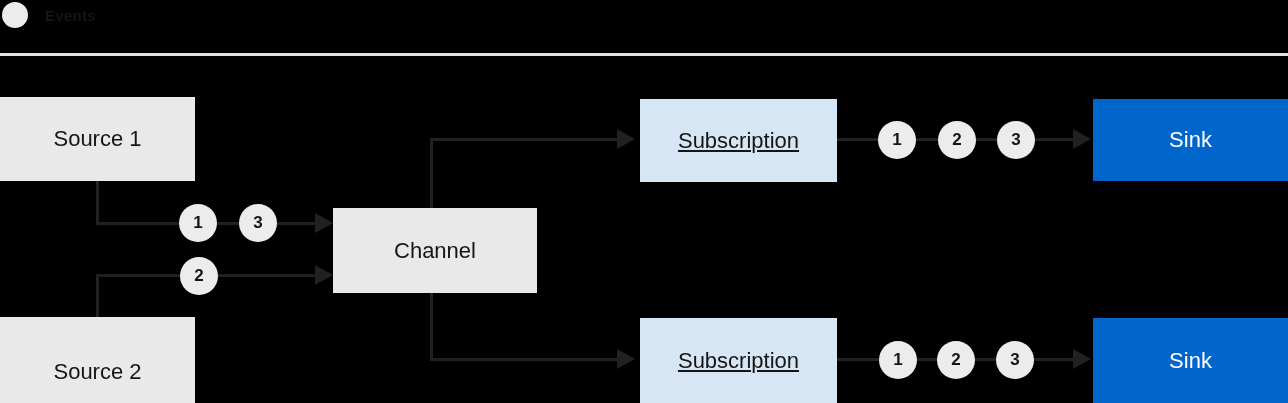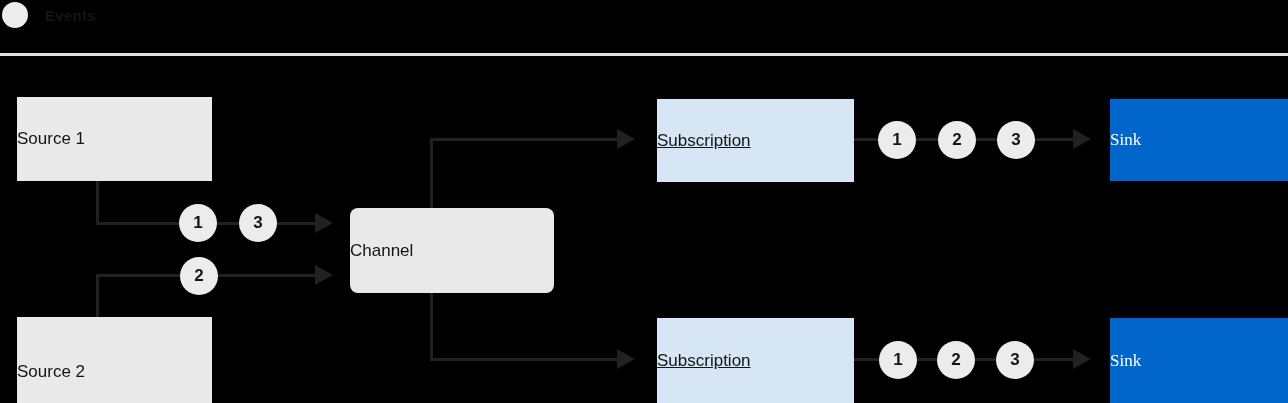--- a/index.html
+++ b/index.html
@@ -37,32 +37,31 @@
     position: absolute;
     left: 0; top: 53px;
     width: 1288px; height: 3px;
     background: var(--divider, #E3E3E3);
   }
   
   .node {
     position: absolute;
     display: flex;
     align-items: center;
-    justify-content: flex-start;
-    font-size: 17px;
+    justify-content: center;
+    font-size: 22px;
     color: var(--text-dark, #151515);
-    margin-left: 17px;
   }
   .node--gray  { background: var(--box-gray, #E9E9E9); }
   .node--blue-light { background: var(--box-lightblue, #D6E6F5); text-decoration: underline; }
-  .node--blue  { background: var(--box-blue, #0066CC); color: var(--text-light, #FFFFFF); font-weight: 500; font-family: Liberation Serif, serif; }
+  .node--blue  { background: var(--box-blue, #0066CC); color: var(--text-light, #FFFFFF); font-weight: 500; }
 
   #source1        { left: 0;     top: 97px;  width: 195px; height: 84px; }
   #source2        { left: 0;     top: 317px; width: 195px; height: 110px; }
-  #channel        { left: 333px; top: 208px; width: 204px; height: 85px; border-radius: 8px; }
+  #channel        { left: 333px; top: 208px; width: 204px; height: 85px; }
   #subscription-top    { left: 640px; top: 99px;  width: 197px; height: 83px; }
   #subscription-bottom { left: 640px; top: 318px; width: 197px; height: 85px; }
   #sink-top       { left: 1093px; top: 99px;  width: 195px; height: 82px; }
   #sink-bottom    { left: 1093px; top: 318px; width: 195px; height: 85px; }
 
   
   .line {
     position: absolute;
     background: var(--line, #212121);
   }

